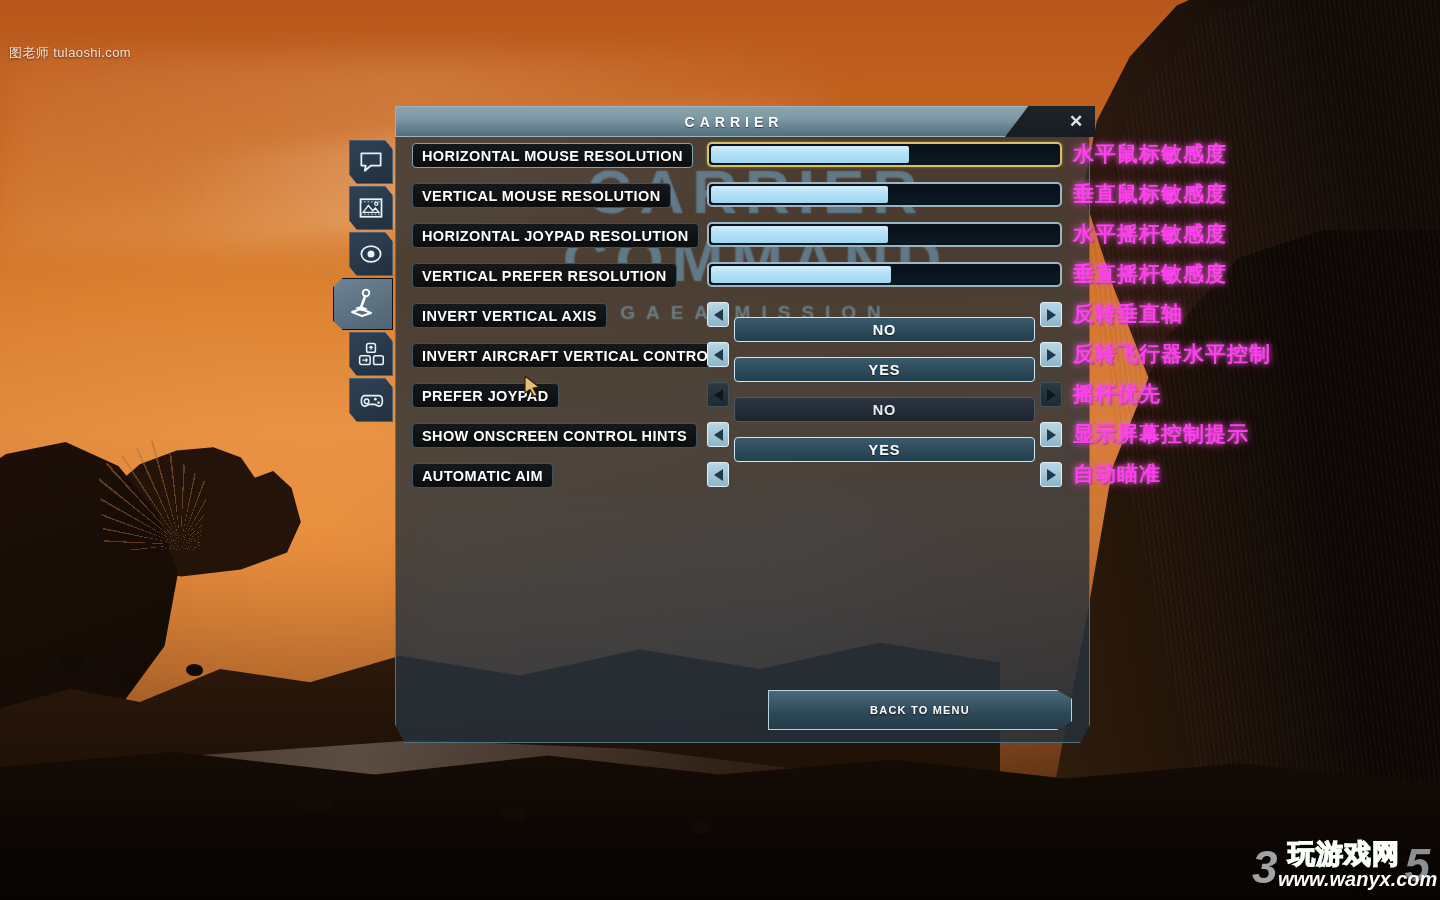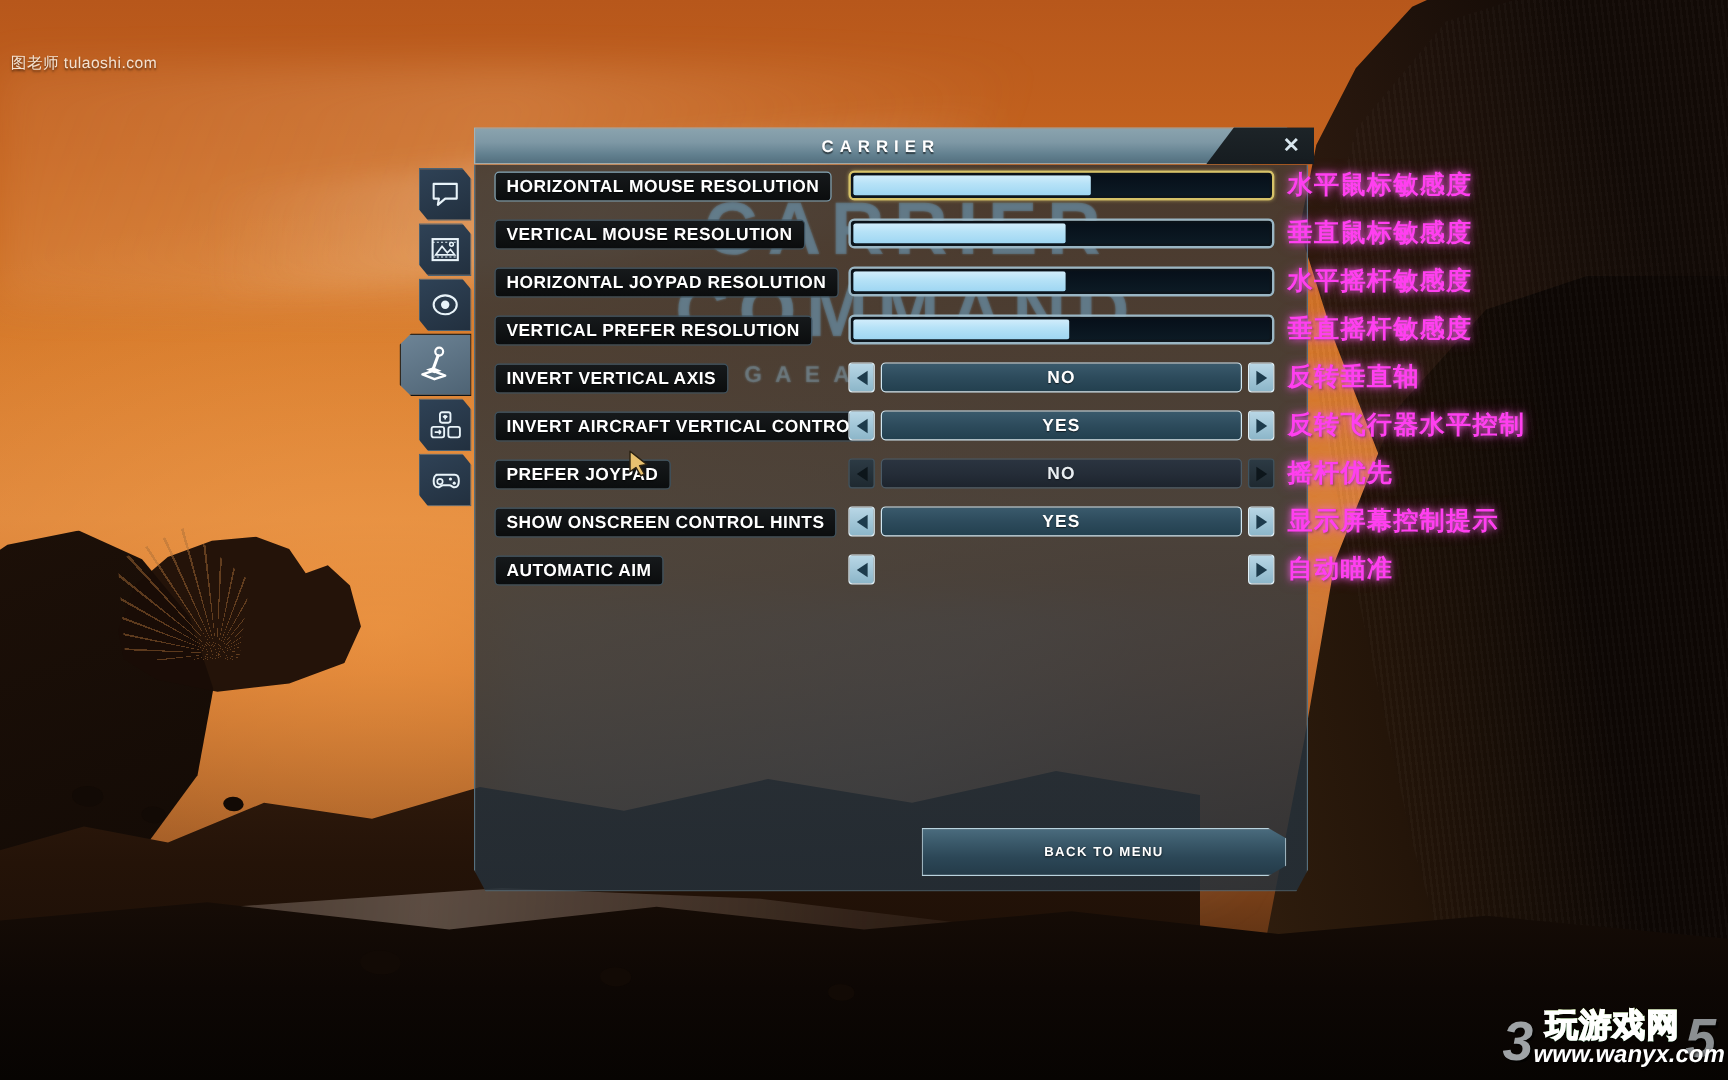--- a/index.html
+++ b/index.html
@@ -206,21 +206,21 @@
   }
   .arrow.left { left:0; }
   .arrow.right { right:0; }
   .arrow i {
     display:block; width:0; height:0;
     border-top:6px solid transparent; border-bottom:6px solid transparent;
   }
   .arrow.left i  { border-right:9px solid #1d3b4c; }
   .arrow.right i { border-left:9px solid #1d3b4c; }
   .toggle .valbox {
-    position:absolute; left:27px; right:27px; top:0; height:25px;
+    position:absolute; left:27px; right:27px; top:15px; height:25px;
     background:linear-gradient(180deg,#3a5a6c 0%, #2d4b5c 50%, #23404f 100%);
     border:1px solid #cfe6f1;
     border-radius:4px;
     display:flex; align-items:center; justify-content:center;
     color:#ffffff; font-size:14.5px; font-weight:bold; letter-spacing:1px;
     text-shadow:0 1px 1px rgba(0,0,0,.6);
   }
   .row.disabled .arrow { background:linear-gradient(180deg,#2c3a44,#1e2930); border-color:#3e5360; }
   .row.disabled .arrow.left i  { border-right-color:#0d161b; }
   .row.disabled .arrow.right i { border-left-color:#0d161b; }

